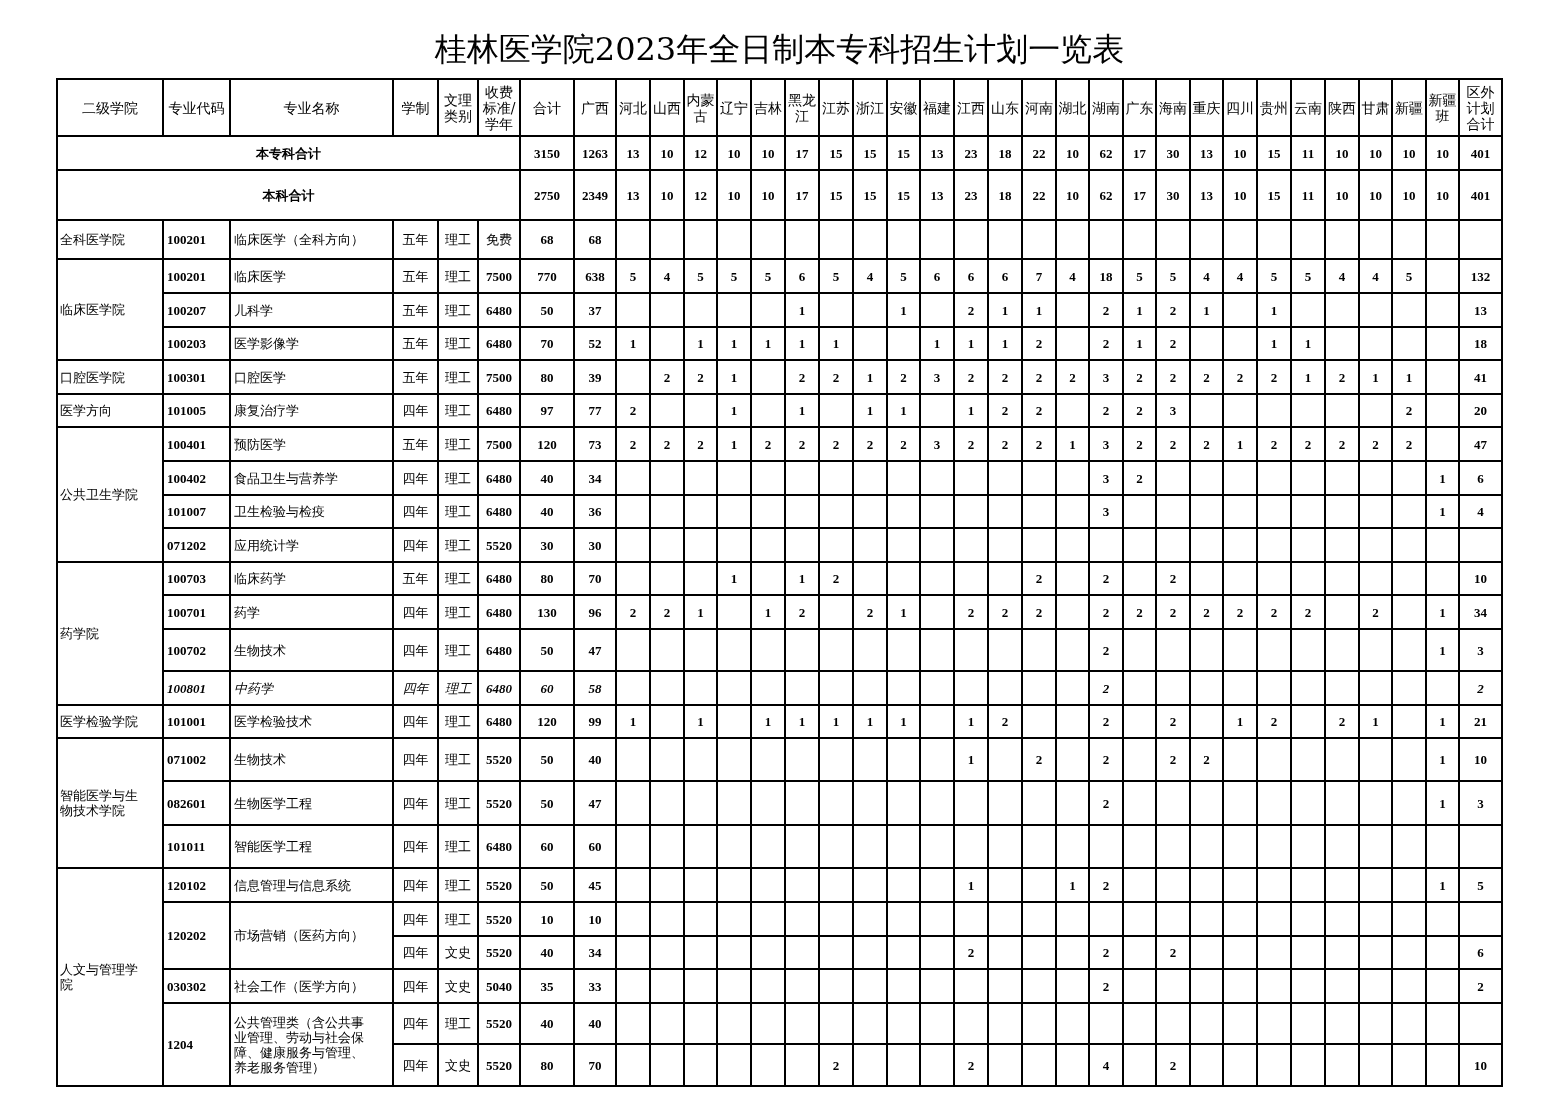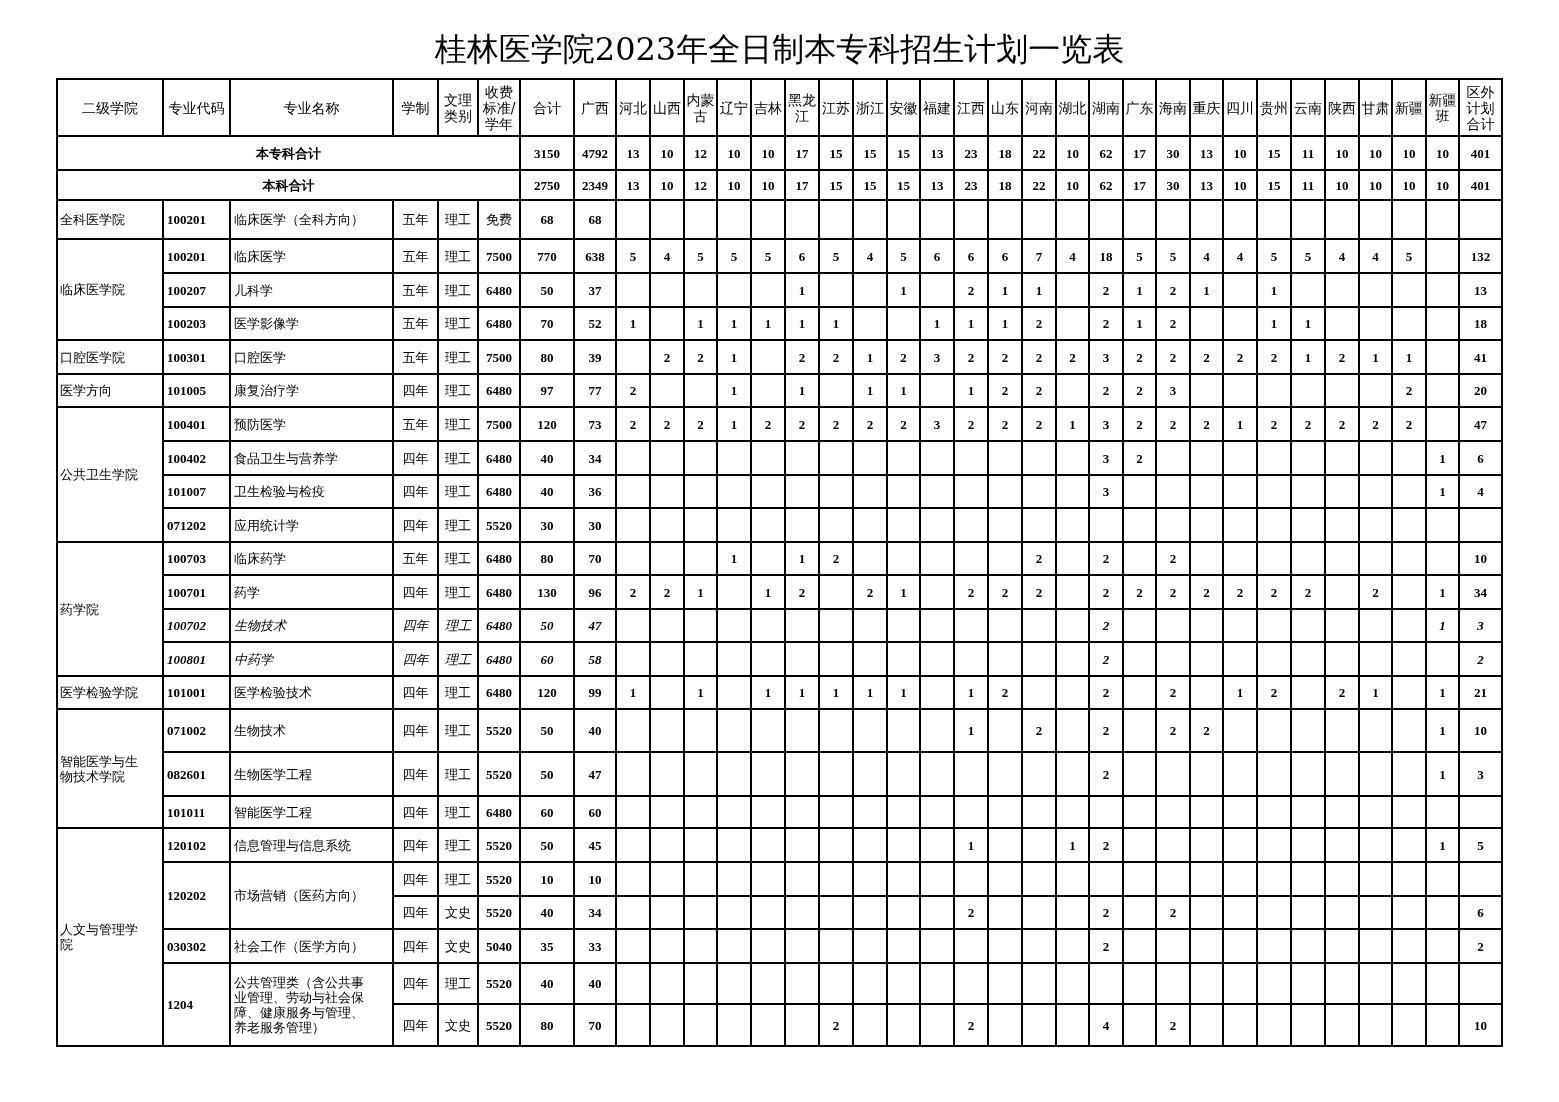--- a/index.html
+++ b/index.html
@@ -97,21 +97,21 @@
         <th title="甘肃">甘肃</th>
         <th title="新疆">新疆</th>
         <th title="新疆班">新疆<br>班</th>
         <th>区外<br>计划<br>合计</th>
       </tr>
     </thead>
   <tbody id="tbody">
       <tr style="height: 34px;">
         <td class="total-label" colspan="6">本专科合计</td>
         <td class="num">3150</td>
-        <td class="num">4792</td>
+        <td class="num">1263</td>
         <td class="num">13</td>
         <td class="num">10</td>
         <td class="num">12</td>
         <td class="num">10</td>
         <td class="num">10</td>
         <td class="num">17</td>
         <td class="num">15</td>
         <td class="num">15</td>
         <td class="num">15</td>
         <td class="num">13</td>
@@ -125,21 +125,21 @@
         <td class="num">13</td>
         <td class="num">10</td>
         <td class="num">15</td>
         <td class="num">11</td>
         <td class="num">10</td>
         <td class="num">10</td>
         <td class="num">10</td>
         <td class="num">10</td>
         <td class="num">401</td>
       </tr>
-      <tr style="height: 30px;">
+      <tr style="height: 50px;">
         <td class="total-label" colspan="6">本科合计</td>
         <td class="num">2750</td>
         <td class="num">2349</td>
         <td class="num">13</td>
         <td class="num">10</td>
         <td class="num">12</td>
         <td class="num">10</td>
         <td class="num">10</td>
         <td class="num">17</td>
         <td class="num">15</td>
@@ -582,21 +582,21 @@
         <td class="num">2</td>
         <td class="num">2</td>
         <td class="num">2</td>
         <td class="num">2</td>
         <td class="num"></td>
         <td class="num">2</td>
         <td class="num"></td>
         <td class="num">1</td>
         <td class="num">34</td>
       </tr>
-      <tr style="height: 33px; font-style: italic;">
+      <tr style="height: 42px;">
         <td class="code" rowspan="1">100702</td>
         <td class="major" rowspan="1">生物技术</td>
         <td class="small">四年</td>
         <td class="small">理工</td>
         <td class="num">6480</td>
         <td class="num">50</td>
         <td class="num">47</td>
         <td class="num"></td>
         <td class="num"></td>
         <td class="num"></td>
@@ -759,21 +759,21 @@
         <td class="num"></td>
         <td class="num"></td>
         <td class="num"></td>
         <td class="num"></td>
         <td class="num"></td>
         <td class="num"></td>
         <td class="num"></td>
         <td class="num">1</td>
         <td class="num">3</td>
       </tr>
-      <tr style="height: 32px;">
+      <tr style="height: 43px;">
         <td class="code" rowspan="1">101011</td>
         <td class="major" rowspan="1">智能医学工程</td>
         <td class="small">四年</td>
         <td class="small">理工</td>
         <td class="num">6480</td>
         <td class="num">60</td>
         <td class="num">60</td>
         <td class="num"></td>
         <td class="num"></td>
         <td class="num"></td>

